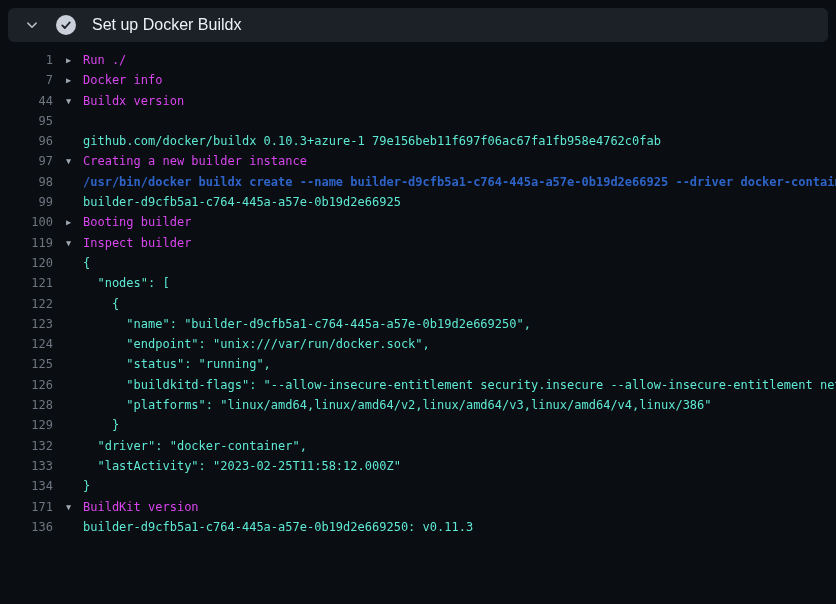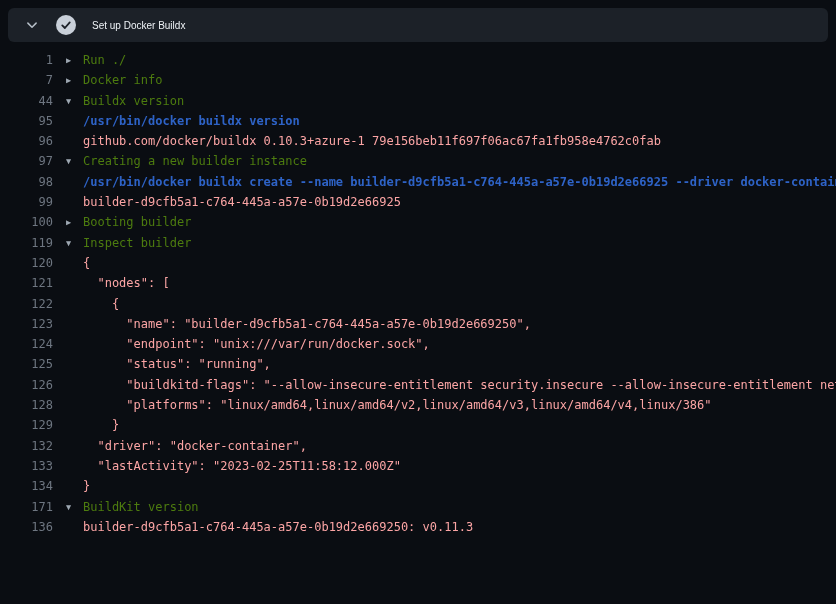--- a/index.html
+++ b/index.html
@@ -14,36 +14,36 @@
     display:flex;align-items:center;padding:0 12px;gap:0;
     cursor:pointer;
   }
   .chevron-wrap{width:16px;height:16px;display:flex;align-items:center;justify-content:center;margin-left:4px;}
   .status-circle{
     width:20px;height:20px;border-radius:50%;background:#c9d0d9;
     display:flex;align-items:center;justify-content:center;margin-left:16px;flex:none;
   }
   .step-title{
     margin-left:16px;color:#eef2f6;
-    font-family:"Liberation Sans", sans-serif;font-size:10px;font-weight:500;
+    font-family:"Liberation Sans", sans-serif;font-size:16px;font-weight:500;
   }
   .log{
     position:absolute;top:50px;left:0;right:0;bottom:0;
     font-size:12px;line-height:20.3px;
   }
   .line{display:flex;height:20.3px;white-space:pre;overflow:hidden;}
   .line .num{
     flex:none;width:53px;text-align:right;color:#6e7681;cursor:pointer;
   }
   .line .marker{
     flex:none;width:17px;padding-left:13px;color:#9ea8b2;
     font-size:8.5px;line-height:20.3px;
   }
-  .line .txt{color:#fca5a5;}
-  .line.group .txt{color:#4d7c0f;}
+  .line .txt{color:#5eead4;}
+  .line.group .txt{color:#d946ef;}
   .line.group{cursor:pointer;}
   .line.command .txt{color:#2e63c7;font-weight:700;}
 </style>
 </head>
 <body>
 
 <div class="step-header">
   <span class="chevron-wrap">
     <svg width="12" height="12" viewBox="0 0 16 16" fill="none">
       <path d="M2.5 5.5 L8 11 L13.5 5.5" stroke="#b6bfc8" stroke-width="2" stroke-linecap="round" stroke-linejoin="round"></path>
@@ -54,21 +54,21 @@
       <path d="M3 8.5 L6.5 12 L13 4.5" stroke="#1c2128" stroke-width="2.4" stroke-linecap="round" stroke-linejoin="round"></path>
     </svg>
   </span>
   <span class="step-title">Set up Docker Buildx</span>
 </div>
 
 <div class="log">
     <div class="line group"><span class="num">1</span><span class="marker">▶</span><span class="txt">Run ./</span></div>
     <div class="line group"><span class="num">7</span><span class="marker">▶</span><span class="txt">Docker info</span></div>
     <div class="line group"><span class="num">44</span><span class="marker">▼</span><span class="txt">Buildx version</span></div>
-    <div class="line command"><span class="num">95</span><span class="marker"></span><span class="txt">/usr/bin/docker buildx version</span></div>
+    <div class="line command"><span class="num">95</span><span class="marker"></span></div>
     <div class="line output"><span class="num">96</span><span class="marker"></span><span class="txt">github.com/docker/buildx 0.10.3+azure-1 79e156beb11f697f06ac67fa1fb958e4762c0fab</span></div>
     <div class="line group"><span class="num">97</span><span class="marker">▼</span><span class="txt">Creating a new builder instance</span></div>
     <div class="line command"><span class="num">98</span><span class="marker"></span><span class="txt">/usr/bin/docker buildx create --name builder-d9cfb5a1-c764-445a-a57e-0b19d2e66925 --driver docker-container</span></div>
     <div class="line output"><span class="num">99</span><span class="marker"></span><span class="txt">builder-d9cfb5a1-c764-445a-a57e-0b19d2e66925</span></div>
     <div class="line group"><span class="num">100</span><span class="marker">▶</span><span class="txt">Booting builder</span></div>
     <div class="line group"><span class="num">119</span><span class="marker">▼</span><span class="txt">Inspect builder</span></div>
     <div class="line output"><span class="num">120</span><span class="marker"></span><span class="txt">{</span></div>
     <div class="line output"><span class="num">121</span><span class="marker"></span><span class="txt">  "nodes": [</span></div>
     <div class="line output"><span class="num">122</span><span class="marker"></span><span class="txt">    {</span></div>
     <div class="line output"><span class="num">123</span><span class="marker"></span><span class="txt">      "name": "builder-d9cfb5a1-c764-445a-a57e-0b19d2e669250",</span></div>

